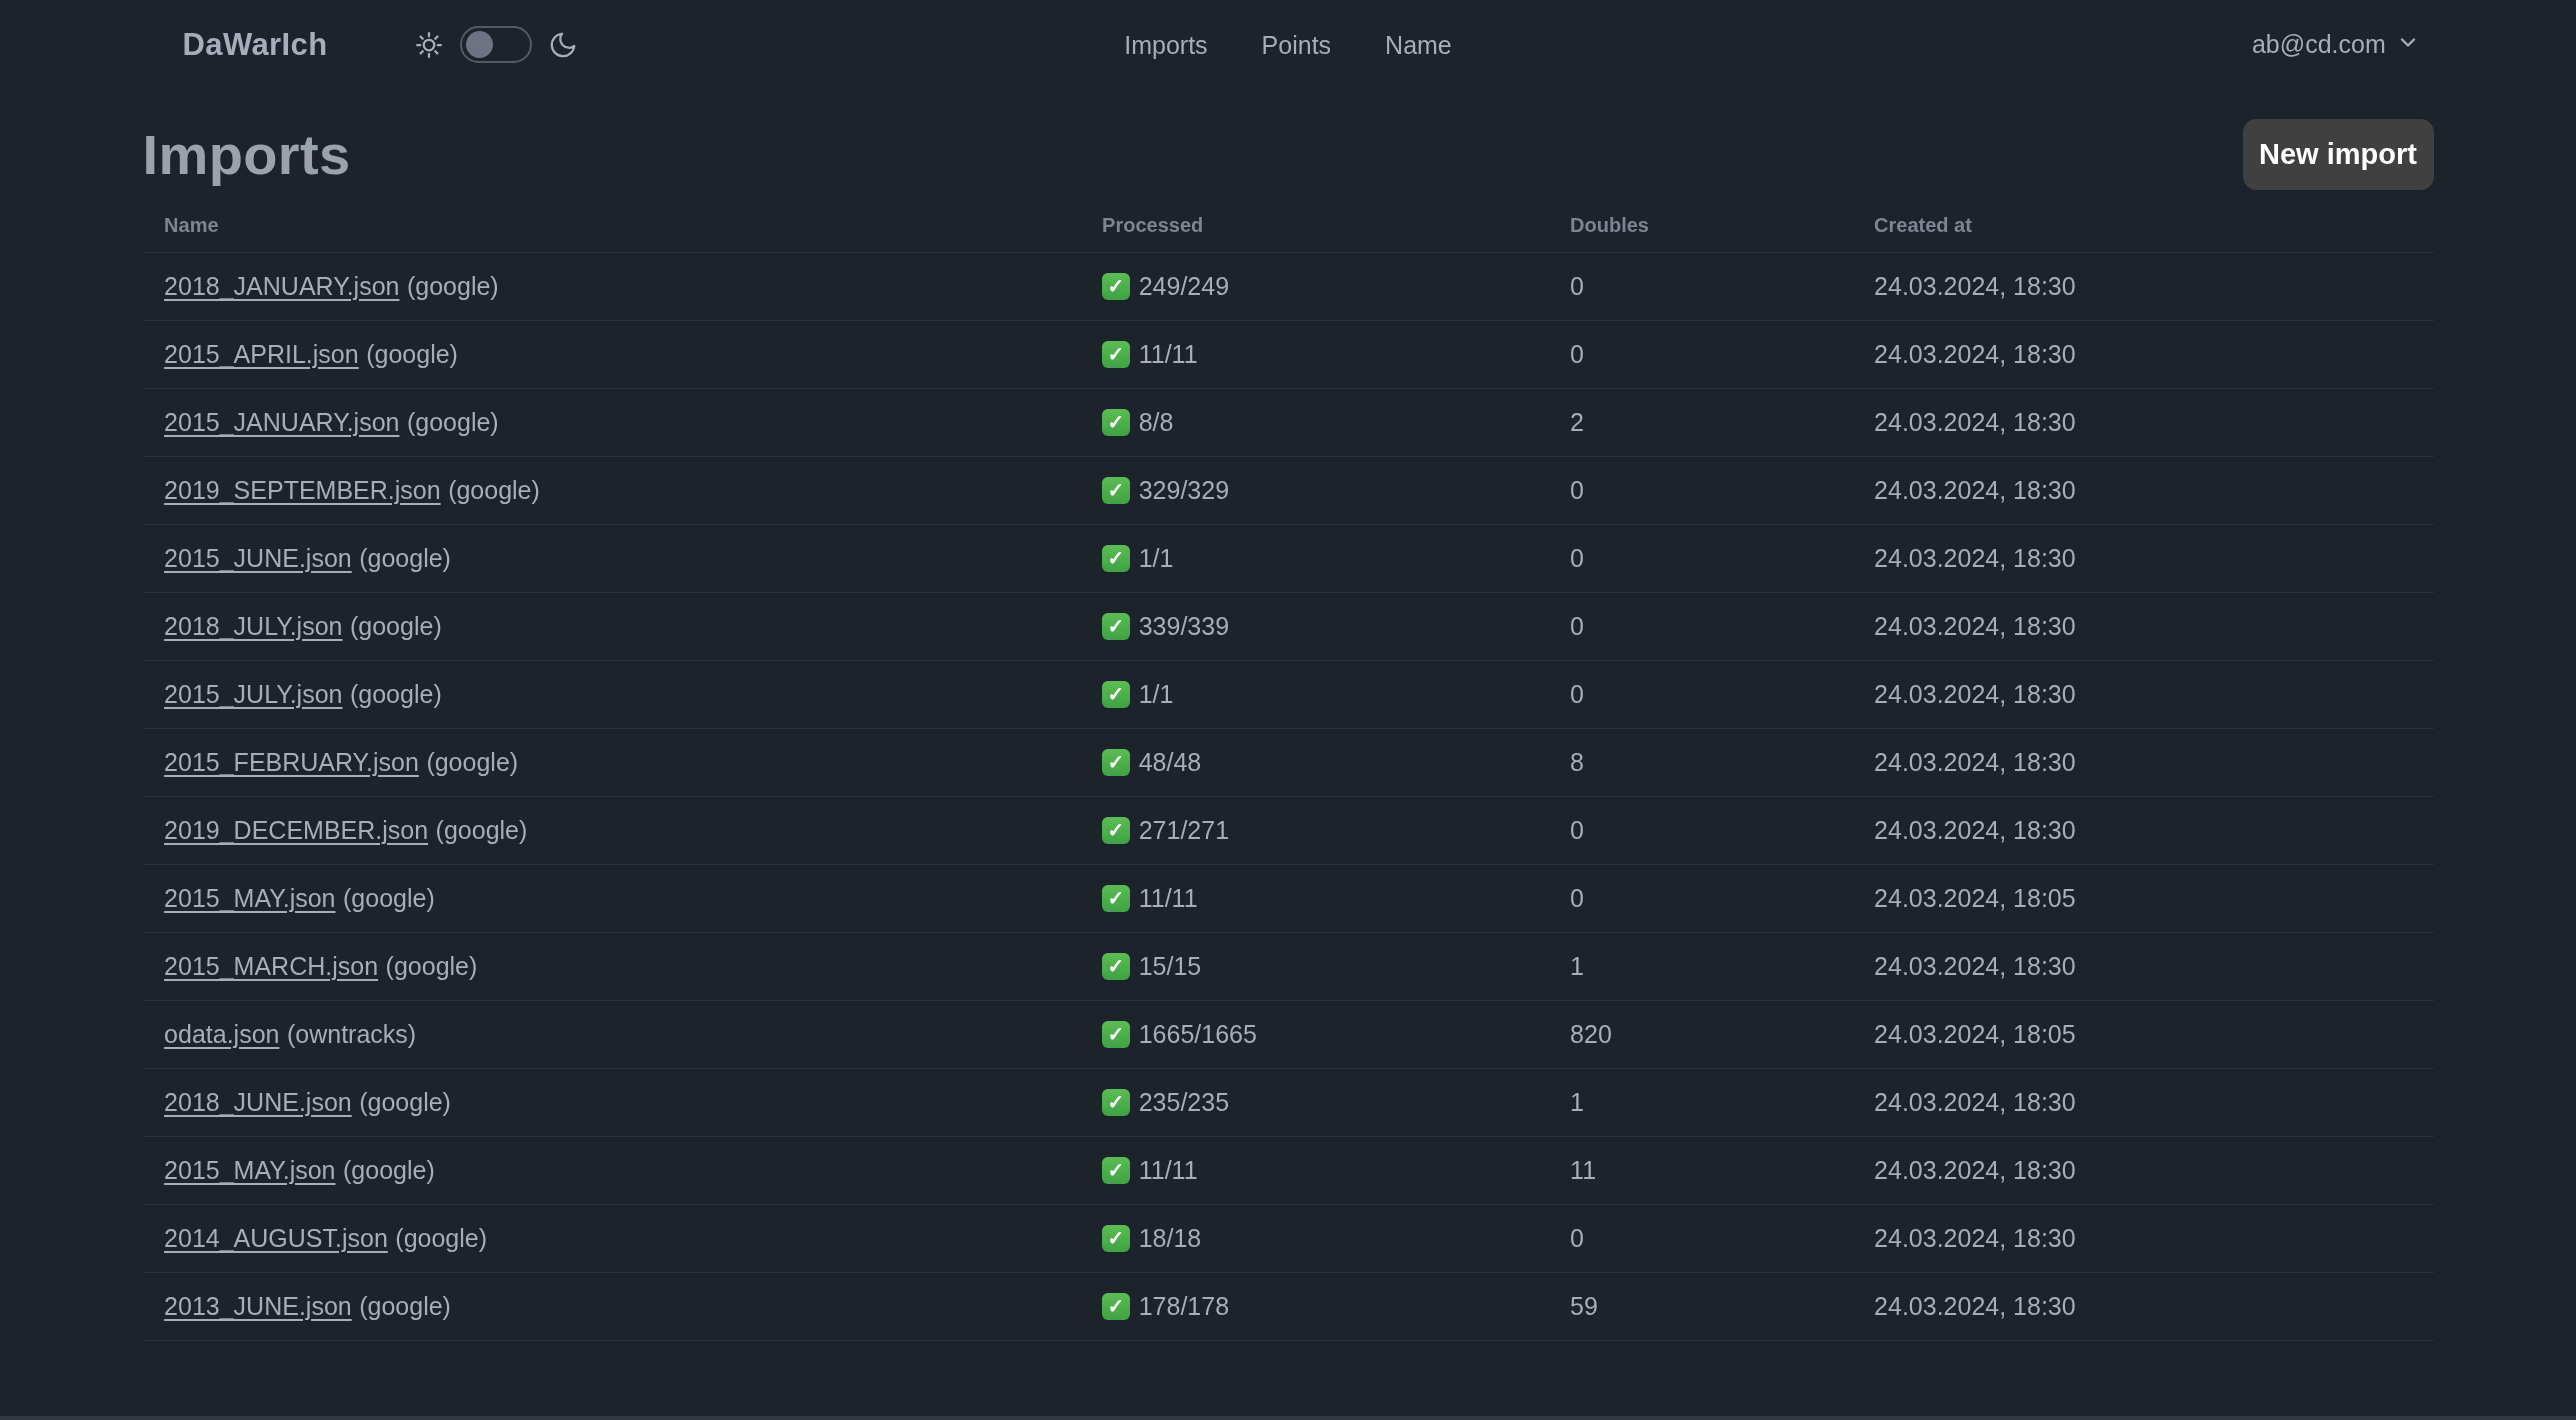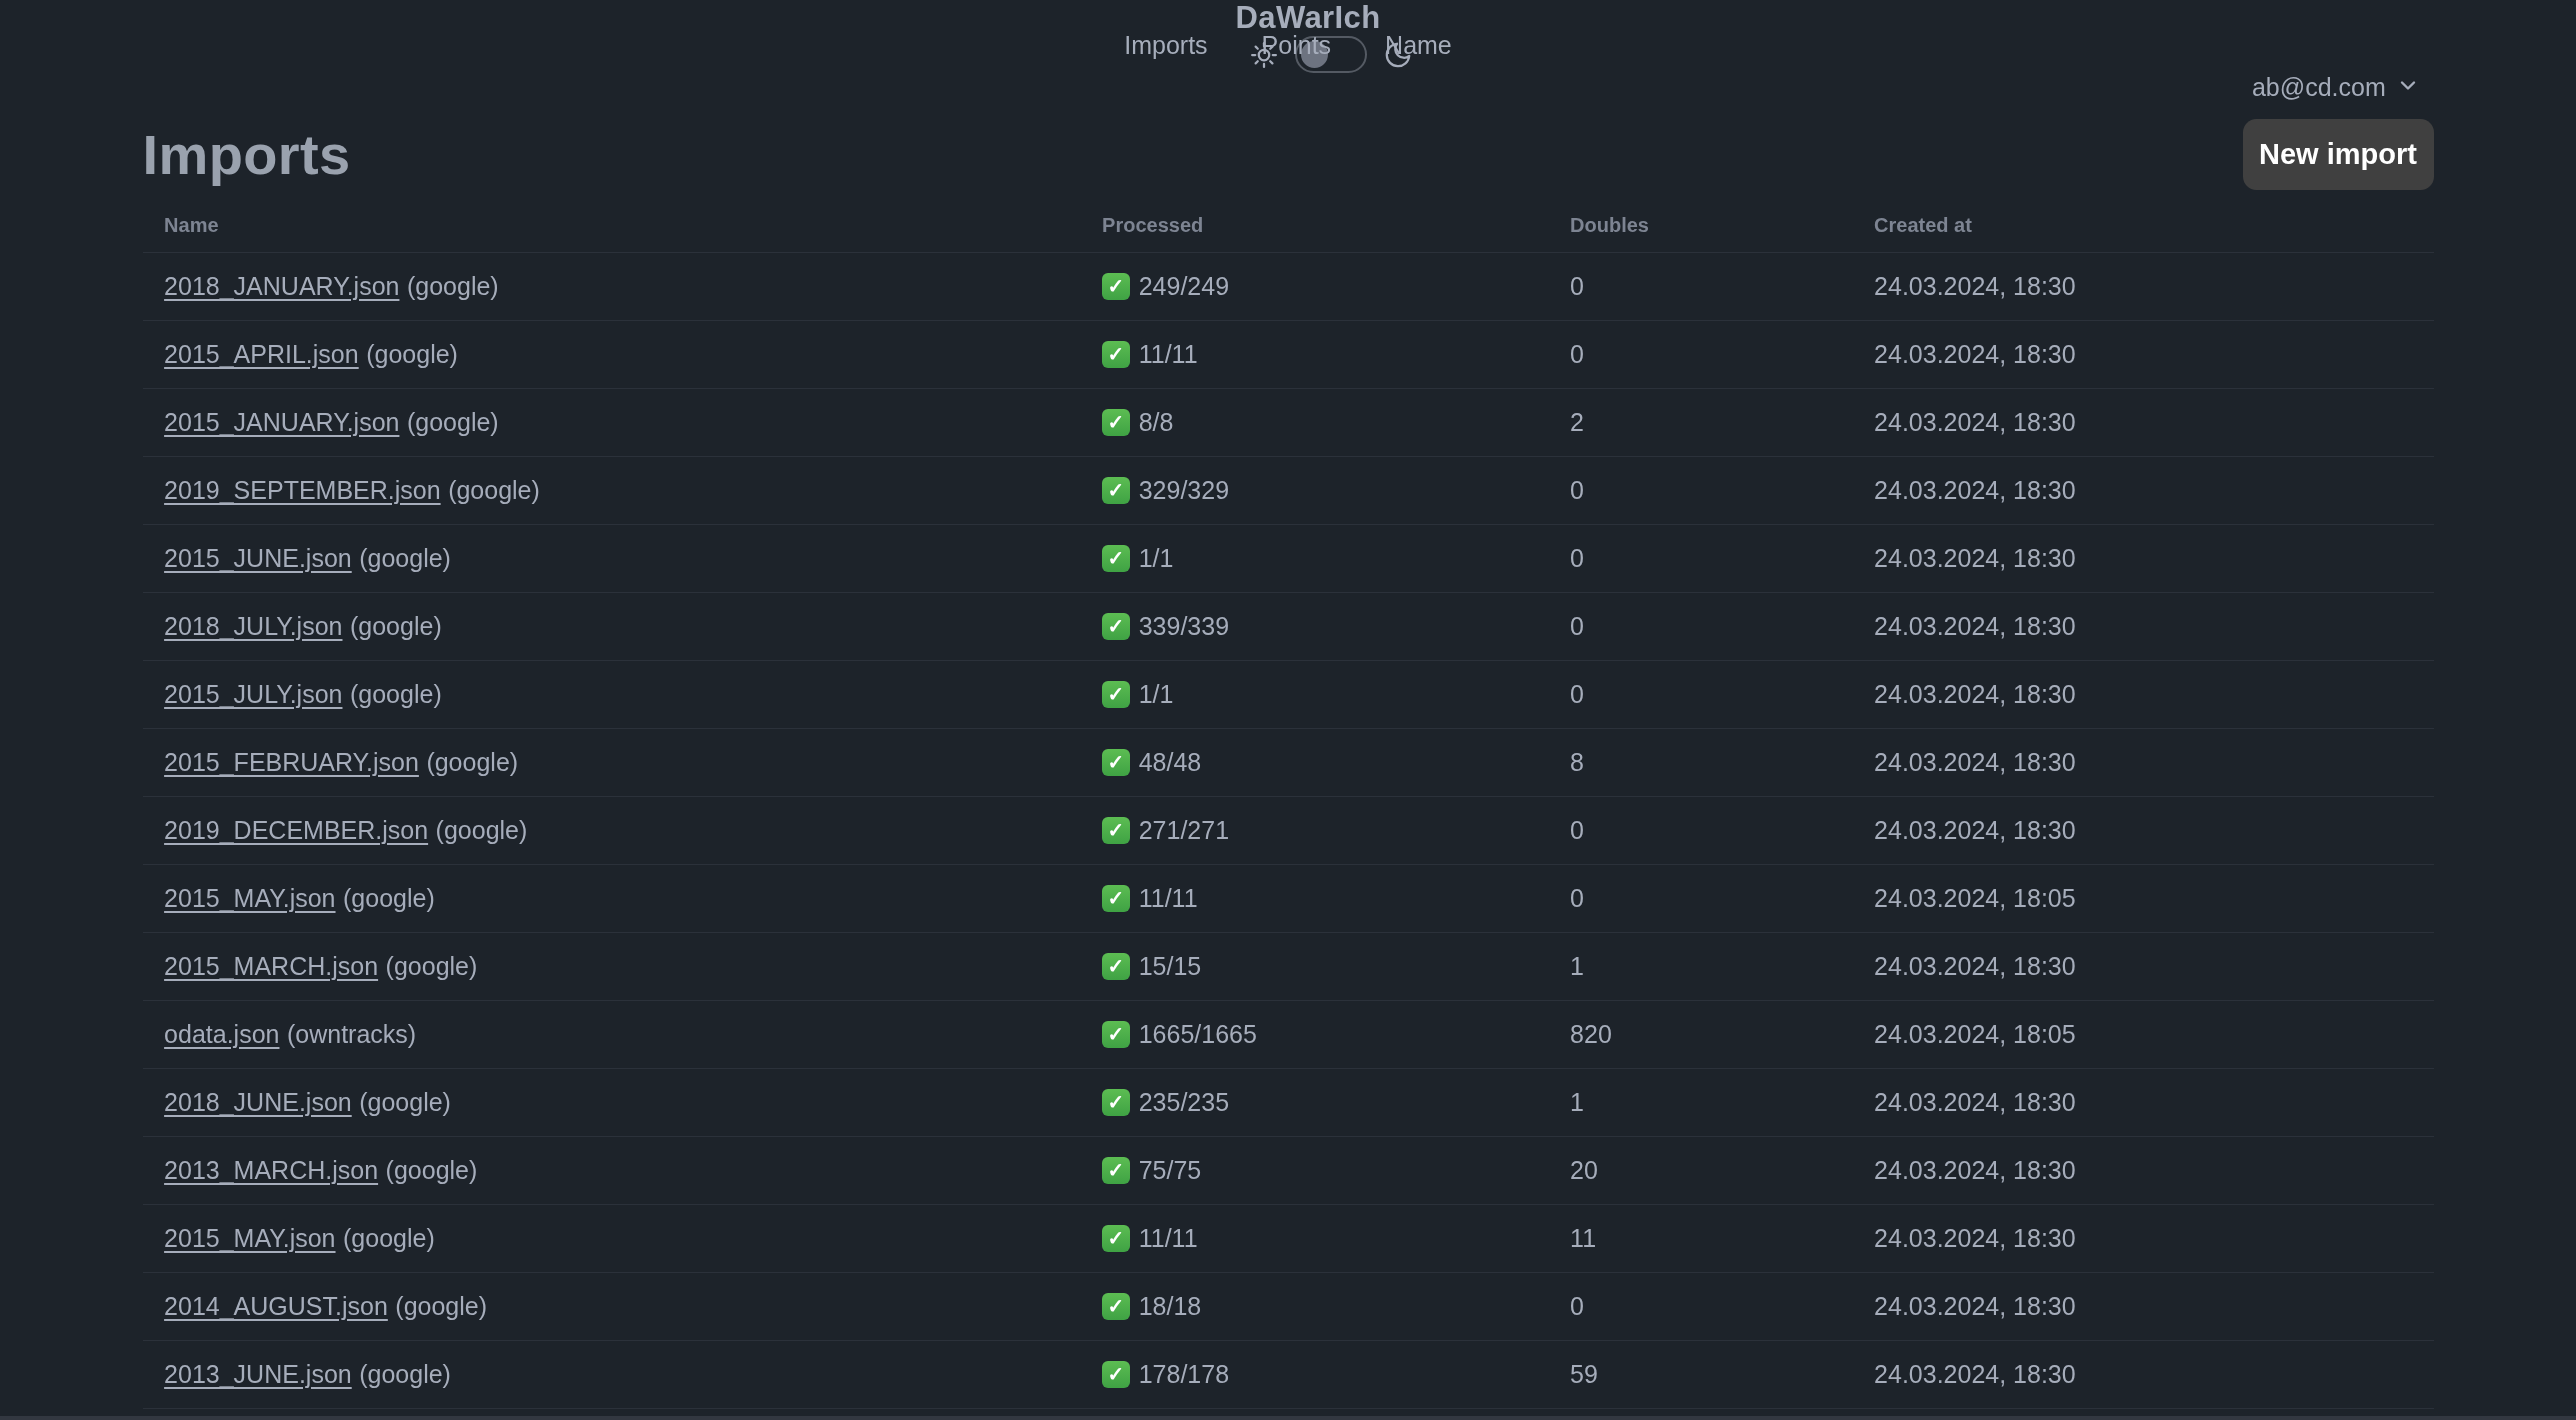--- a/index.html
+++ b/index.html
@@ -3,21 +3,21 @@
 <meta charset="utf-8">
 <style>
   * { margin:0; padding:0; box-sizing:border-box; }
   html,body { width:2576px; height:1421px; overflow:hidden; }
   body {
     background:#1d232a;
     color:#a6adbb;
     font-family:"Liberation Sans", sans-serif;
     position:relative;
   }
-  .container { width:2291px; margin:0 auto;flex-direction:column; }
+  .container { width:2291px; margin:0 auto; }
 
   
   .navbar { height:89px; display:flex; align-items:center; position:relative; }
   .nav-inner { display:flex; align-items:center; position:relative; height:100%; }
   .logo {
     margin-left:40px;
     font-size:31px; font-weight:700; color:#a6adbb;
     text-decoration:none; letter-spacing:0.4px; cursor:pointer;
   }
   .theme-group { display:flex; align-items:center; margin-left:86px; gap:16.4px; }
@@ -317,33 +317,20 @@
     <td>
       <span class="proc-cell">
         <span class="check">✓</span>
         <span>235/235</span>
       </span>
     </td>
     <td>1</td>
     <td>24.03.2024, 18:30</td>
   </tr>
 
-  <tr>
-    <td>
-      <a class="file-link">2013_MARCH.json</a><span class="src">(google)</span>
-    </td>
-    <td>
-      <span class="proc-cell">
-        <span class="check">✓</span>
-        <span>75/75</span>
-      </span>
-    </td>
-    <td>20</td>
-    <td>24.03.2024, 18:30</td>
-  </tr>
 
   <tr>
     <td>
       <a class="file-link">2015_MAY.json</a><span class="src">(google)</span>
     </td>
     <td>
       <span class="proc-cell">
         <span class="check">✓</span>
         <span>11/11</span>
       </span>

